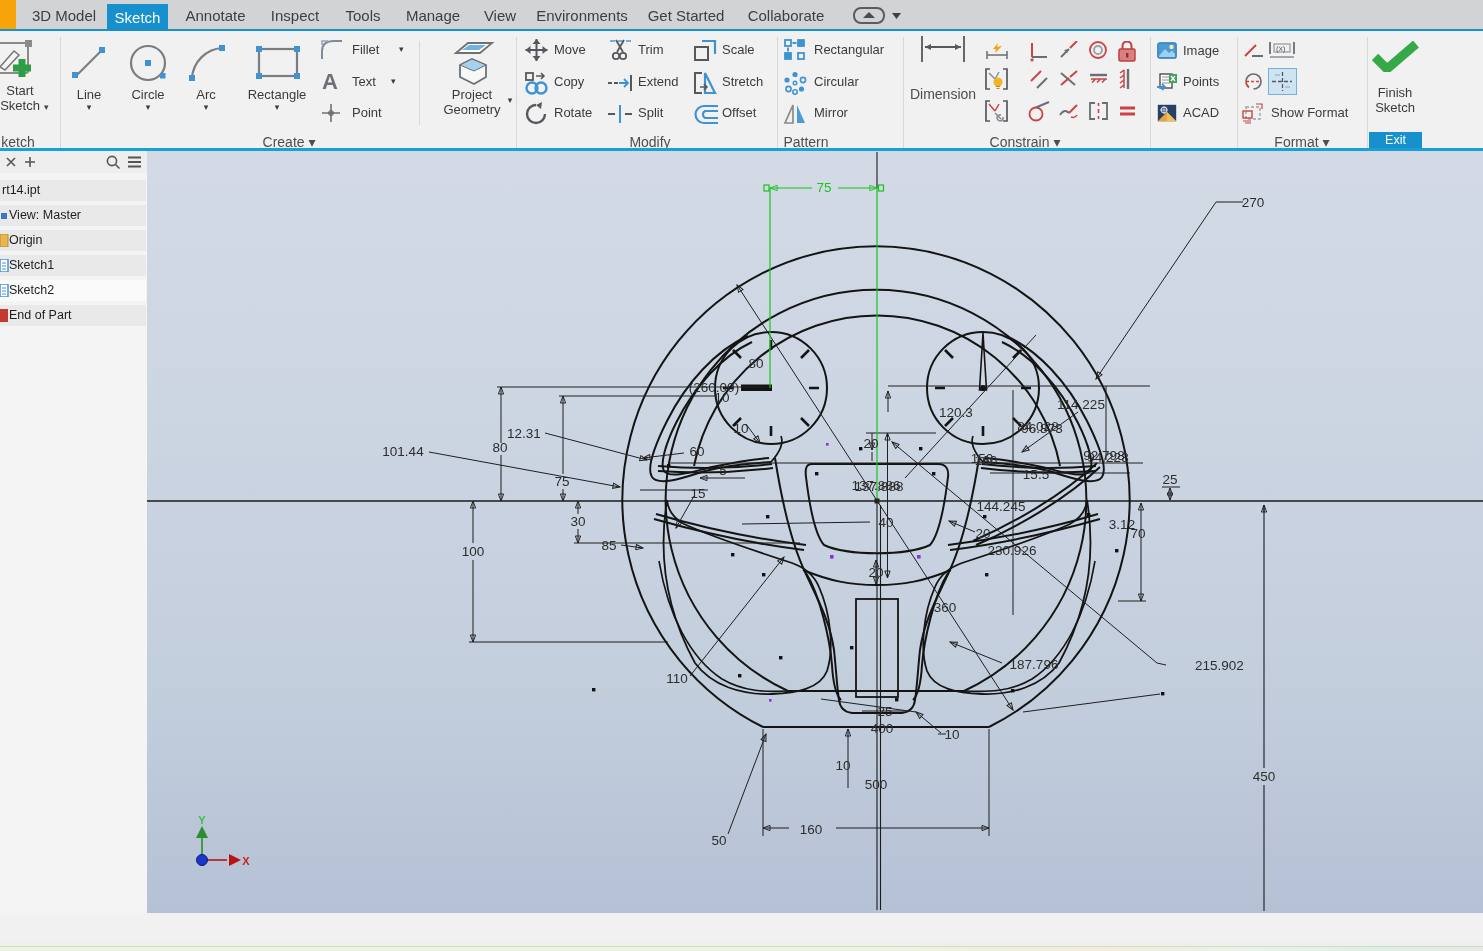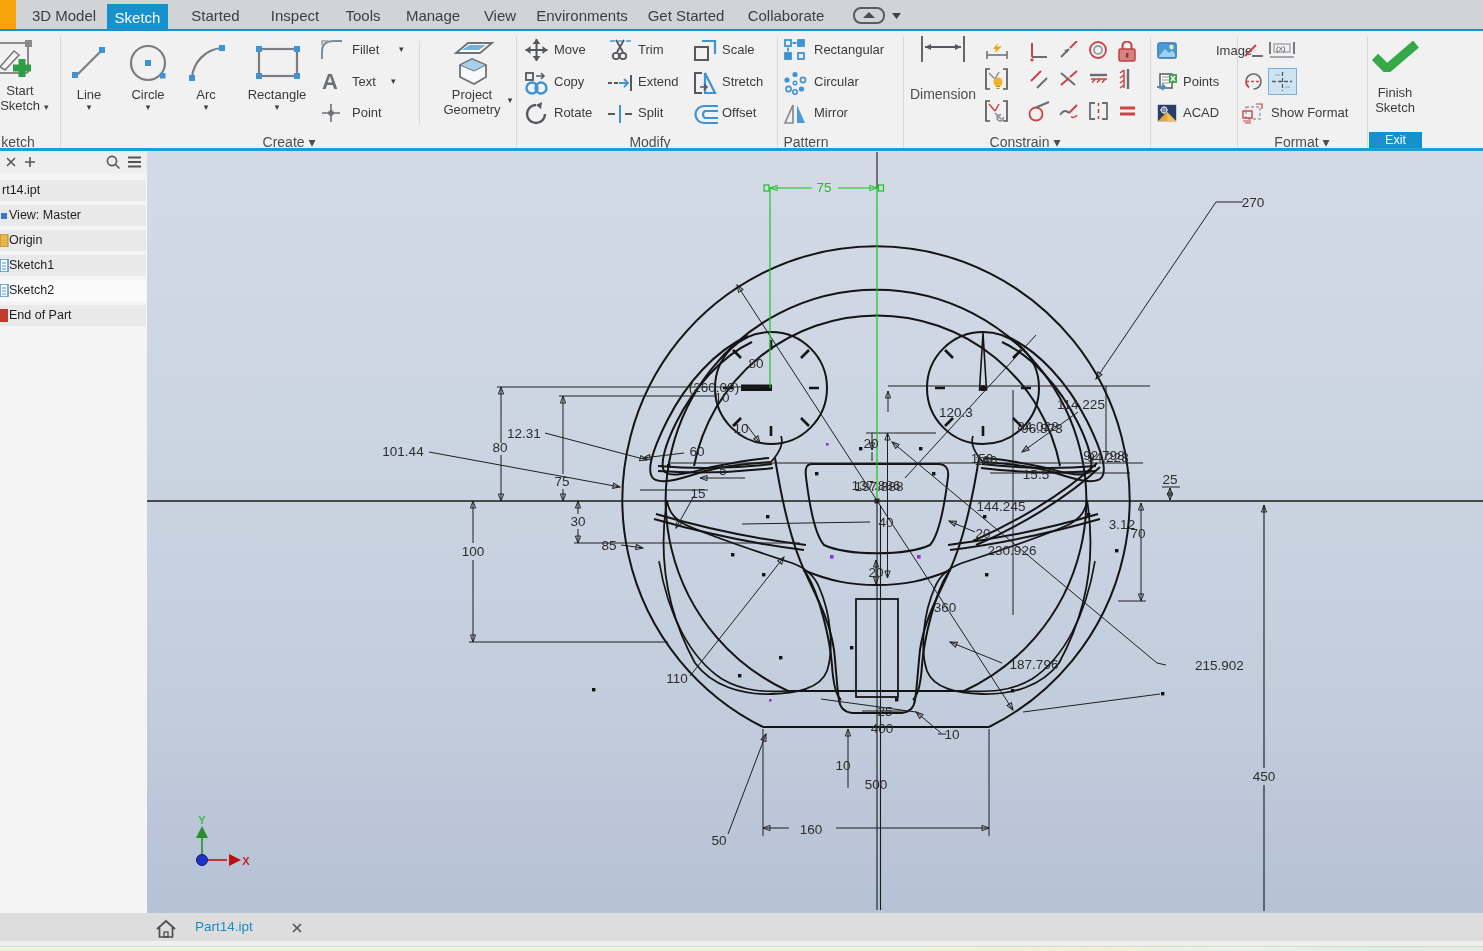--- a/index.html
+++ b/index.html
@@ -37,21 +37,21 @@
 </style>
 </head>
 <body>
 <div id="app">
 
   <div id="tabbar">
     <div class="corner"></div>
     <div class="bline"></div>
     <div class="tab" style="left:29px;width:70px;">3D Model</div>
     <div class="tab active" style="left:107px;width:61px;">Sketch</div>
-    <div class="tab" style="left:178px;width:75px;">Started</div>
+    <div class="tab" style="left:178px;width:75px;">Annotate</div>
     <div class="tab" style="left:264px;width:62px;">Inspect</div>
     <div class="tab" style="left:338px;width:50px;">Tools</div>
     <div class="tab" style="left:400px;width:66px;">Manage</div>
     <div class="tab" style="left:478px;width:44px;">View</div>
     <div class="tab" style="left:532px;width:100px;">Environments</div>
     <div class="tab" style="left:642px;width:88px;">Get Started</div>
     <div class="tab" style="left:742px;width:88px;">Collaborate</div>
     <svg style="position:absolute;left:853px;top:7px" width="50" height="17" viewBox="0 0 50 17">
       <rect x="1" y="1" width="30" height="15" rx="7" fill="none" stroke="#5a5c5e" stroke-width="2"></rect>
       <path d="M10 11 l6 -6 l6 6 z" fill="#4a4c4e"></path>
@@ -309,21 +309,21 @@
       <g transform="translate(133,60)">
         <path d="M2 7 H17 M2 13 H17" stroke="#cc4343" stroke-width="3"></path>
       </g>
     </svg>
 
     <svg style="position:absolute;left:1157px;top:11px" width="20" height="17" viewBox="0 0 20 17">
       <rect x="0.8" y="0.8" width="18.4" height="15.4" rx="2" fill="#4a9bd6" stroke="#2f7cb5" stroke-width="1.2"></rect>
       <circle cx="14.5" cy="5" r="2.2" fill="#f7e9a0"></circle>
       <path d="M2 14 L8 7 L12 11 L15 8.5 L18 12 V15 H2 Z" fill="#9fd0ef"></path>
     </svg>
-    <div class="rowbtn" style="left:1183px;top:12px;margin-left:33px;">Image</div>
+    <div class="rowbtn" style="left:1183px;top:12px;">Image</div>
     <svg style="position:absolute;left:1157px;top:42px" width="21" height="19" viewBox="0 0 21 19">
       <rect x="3" y="1" width="12" height="14" fill="#fff" stroke="#55595e" stroke-width="1.5"></rect>
       <path d="M5 4 h8 M5 7 h8 M5 10 h8" stroke="#8a8e92" stroke-width="1.2"></path>
       <rect x="12" y="1" width="8" height="9" fill="#42a05a"></rect>
       <path d="M14 3 l4 5 m0 -5 l-4 5" stroke="#fff" stroke-width="1.3"></path>
       <path d="M0 14 h8 m-3 -3 l3 3 l-3 3" stroke="#3f93d2" stroke-width="1.8" fill="none"></path>
     </svg>
     <div class="rowbtn" style="left:1183px;top:43px;">Points</div>
     <svg style="position:absolute;left:1157px;top:73px" width="20" height="18" viewBox="0 0 20 18">
       <rect x="0.8" y="0.8" width="18.4" height="16.4" fill="#2a3f66"></rect>
@@ -666,28 +666,15 @@
         <path d="M 196,838 L 202,826 L 208,838 Z" fill="#2a8f2a"></path>
         <text x="202" y="824" font-size="11" fill="#35c04a" text-anchor="middle" font-weight="bold">Y</text>
         <line x1="206" y1="860" x2="227" y2="860" stroke="#bb1111" stroke-width="1.6"></line>
         <path d="M 229,854 L 241,860 L 229,866 Z" fill="#bb1111"></path>
         <text x="246" y="865" font-size="11" fill="#cc2222" text-anchor="middle" font-weight="bold">X</text>
         <circle cx="202" cy="860" r="5.5" fill="#1a35c8" stroke="#0f1f77" stroke-width="1"></circle>
       </g>
     </svg>
   </div>
 
-  <div id="bottombar">
-    <svg style="position:absolute;left:155px;top:6px" width="22" height="20" viewBox="0 0 22 20">
-      <path d="M2 10 L11 2 L20 10 M4.5 8.5 V18 H17.5 V8.5" stroke="#4e4e4e" stroke-width="1.7" fill="none"></path>
-      <rect x="9" y="13" width="4" height="5" stroke="#4e4e4e" stroke-width="1.3" fill="none"></rect>
-    </svg>
-    <div id="doctab">
-      <span class="t">Part14.ipt</span>
-      <svg style="position:absolute;left:108px;top:9px" width="12" height="12">
-          <path d="M2 2 l8 8 M10 2 l-8 8" stroke="#555" stroke-width="1.7"></path>
-        </svg>
-      <div class="underline"></div>
-    </div>
-  </div>
   <div id="bottombar2"></div>
   <div id="bottomstrip"></div>
 </div>
 
 </body></html>

